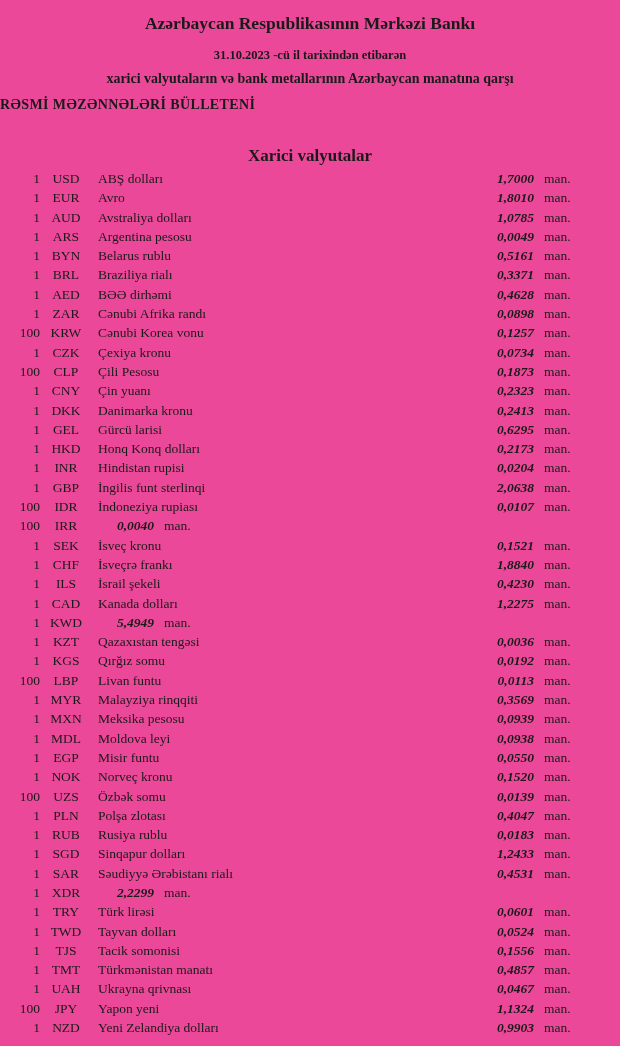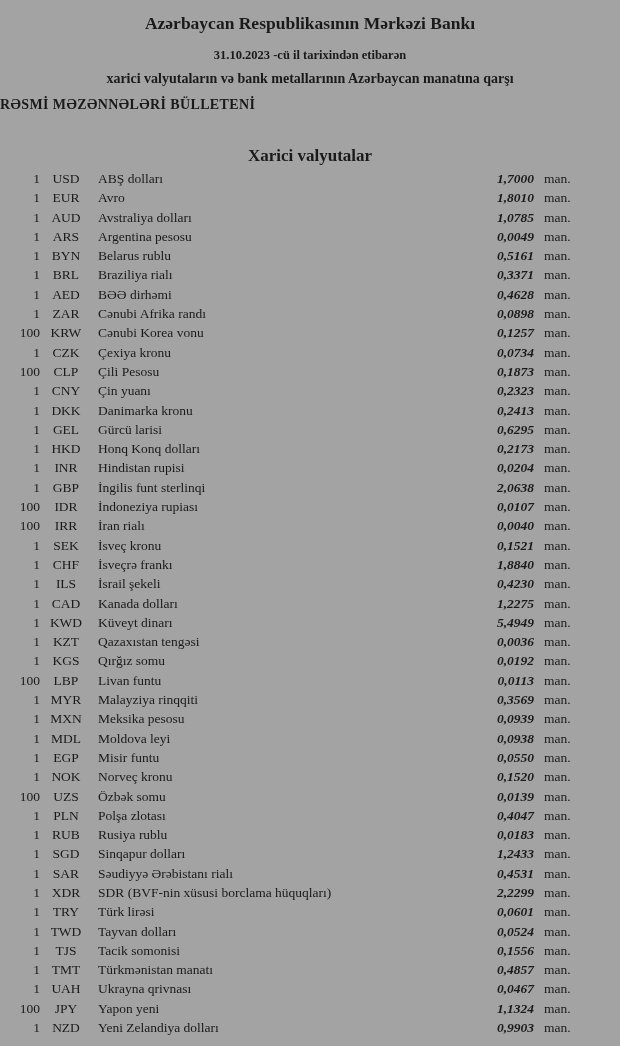--- a/index.html
+++ b/index.html
@@ -4,21 +4,21 @@
 <style>
   html, body {
     margin: 0;
     padding: 0;
     background: #ffffff;
   }
   .page {
     width: 620px;
     min-height: 1046px;
     box-sizing: border-box;
-    background: #a3a3a3;
+    background: #ec4899;
     font-family: "Liberation Serif", "DejaVu Serif", serif;
     color: #1a1a1a;
     padding-top: 13px;
   }
   .title {
     text-align: center;
     font-weight: bold;
     font-size: 17.5px;
     line-height: 1.2;
   }
@@ -222,21 +222,20 @@
       <div class="row">
         <span class="qty">100</span>
         <span class="code">IDR</span>
         <span class="name">İndoneziya rupiası</span>
         <span class="rate">0,0107</span>
         <span class="unit">man.</span>
       </div>
       <div class="row">
         <span class="qty">100</span>
         <span class="code">IRR</span>
-        <span class="name">İran rialı</span>
         <span class="rate">0,0040</span>
         <span class="unit">man.</span>
       </div>
       <div class="row">
         <span class="qty">1</span>
         <span class="code">SEK</span>
         <span class="name">İsveç kronu</span>
         <span class="rate">0,1521</span>
         <span class="unit">man.</span>
       </div>
@@ -257,21 +256,20 @@
       <div class="row">
         <span class="qty">1</span>
         <span class="code">CAD</span>
         <span class="name">Kanada dolları</span>
         <span class="rate">1,2275</span>
         <span class="unit">man.</span>
       </div>
       <div class="row">
         <span class="qty">1</span>
         <span class="code">KWD</span>
-        <span class="name">Küveyt dinarı</span>
         <span class="rate">5,4949</span>
         <span class="unit">man.</span>
       </div>
       <div class="row">
         <span class="qty">1</span>
         <span class="code">KZT</span>
         <span class="name">Qazaxıstan tengəsi</span>
         <span class="rate">0,0036</span>
         <span class="unit">man.</span>
       </div>
@@ -355,21 +353,20 @@
       <div class="row">
         <span class="qty">1</span>
         <span class="code">SAR</span>
         <span class="name">Səudiyyə Ərəbistanı rialı</span>
         <span class="rate">0,4531</span>
         <span class="unit">man.</span>
       </div>
       <div class="row">
         <span class="qty">1</span>
         <span class="code">XDR</span>
-        <span class="name">SDR (BVF-nin xüsusi borclama hüquqları)</span>
         <span class="rate">2,2299</span>
         <span class="unit">man.</span>
       </div>
       <div class="row">
         <span class="qty">1</span>
         <span class="code">TRY</span>
         <span class="name">Türk lirəsi</span>
         <span class="rate">0,0601</span>
         <span class="unit">man.</span>
       </div>

